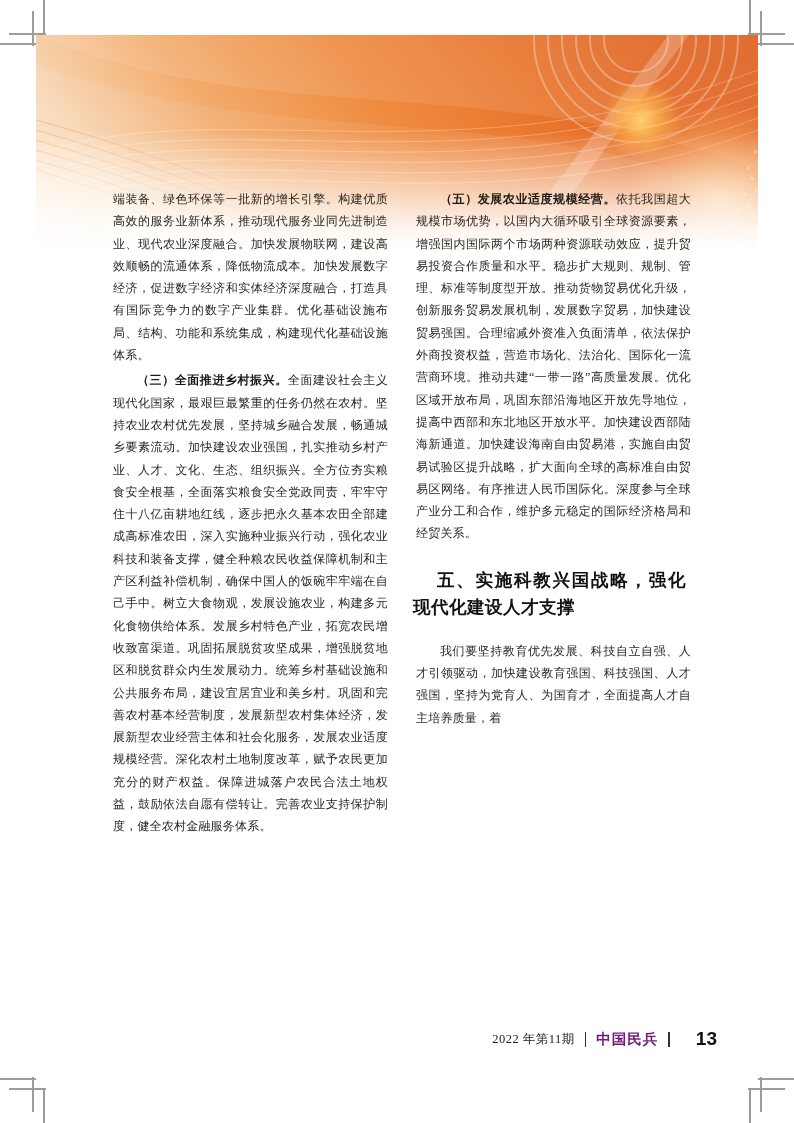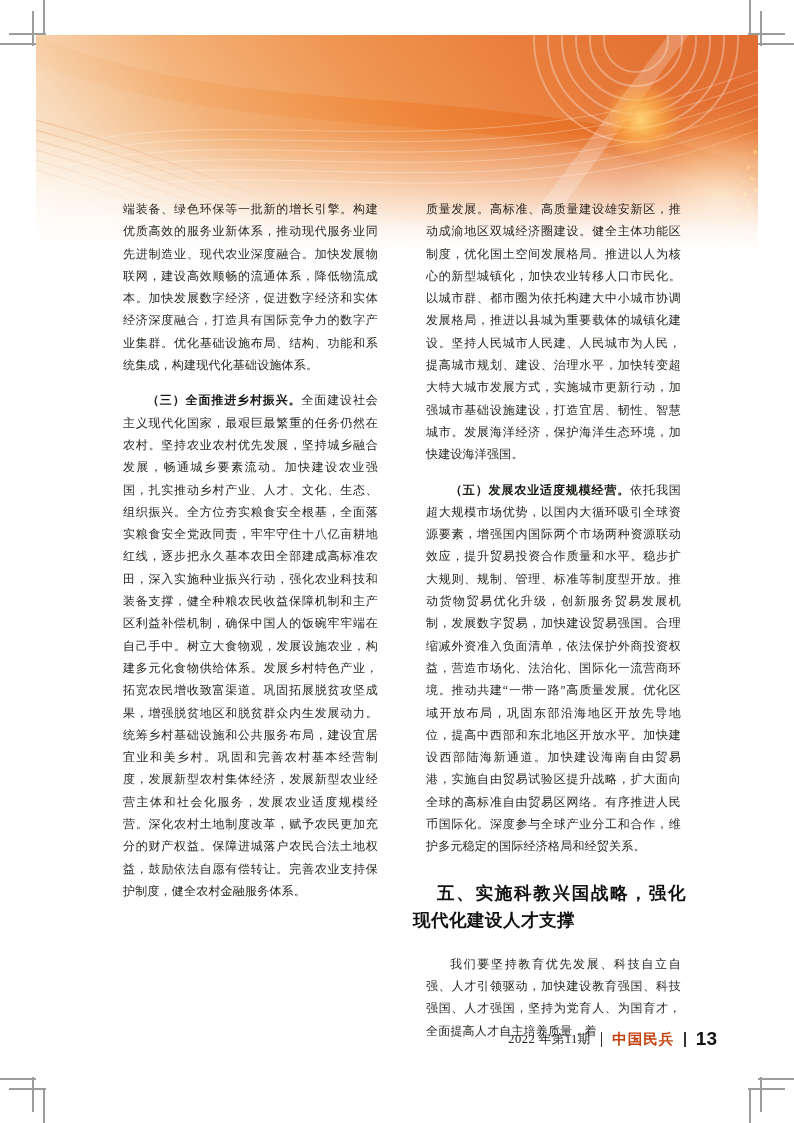--- a/index.html
+++ b/index.html
@@ -96,21 +96,21 @@
     top: 150px;
     width: 281px;
     font-size: 12px;
     line-height: 22.3px;
     color: #2a2723;
     text-align: justify;
     letter-spacing: 0.2px;
   }
   .col1 { left: 74px; }
   .col2 { left: 377px; }
-  .col p { margin: 13px; text-indent: 2em; }
+  .col p { margin: 3px; text-indent: 2em; }
   .col p.noindent { text-indent: 0; }
   .lead {
     font-weight: 700;
     font-family: Liberation Serif, serif;
     color: #1c1a17;
   }
   .section-heading {
     font-family: "Liberation Sans", "DejaVu Sans", sans-serif;
     font-weight: 700;
     font-size: 17.5px;
@@ -139,27 +139,28 @@
   }
   .footer .sep {
     width: 1.5px; height: 15px;
     background: #333;
   }
   .footer .journal {
     font-family: "Liberation Sans", "DejaVu Sans", sans-serif;
     font-weight: 700;
     font-size: 14.5px;
     letter-spacing: 1px;
-    color: #c2410c;
+    color: #701a75;
   }
   .footer .pagenum {
     font-family: "Liberation Sans", "DejaVu Sans", sans-serif;
     font-weight: 600;
     font-size: 19px;
     color: #111;
+    margin-left: 16px;
   }
 </style>
 </head>
 <body>
 
 <div class="cm v tl-v1"></div>
 <div class="cm v2 tl-v2"></div>
 <div class="cm h tl-h1"></div>
 <div class="cm h2 tl-h2"></div>
 <div class="cm v tr-v1"></div>
@@ -218,21 +219,20 @@
     <div class="dots"></div>
     <div class="fadeout"></div>
   </div>
 
   <div class="col col1">
     <p class="noindent"><span>端装备、绿色环保等一批新的增长引擎。构建优质高效的服务业新体系，推动现代服务业同先进制造业、现代农业深度融合。加快发展物联网，建设高效顺畅的流通体系，降低物流成本。加快发展数字经济，促进数字经济和实体经济深度融合，打造具有国际竞争力的数字产业集群。优化基础设施布局、结构、功能和系统集成，构建现代化基础设施体系。</span></p>
     <p><span class="lead">（三）全面推进乡村振兴。</span><span>全面建设社会主义现代化国家，最艰巨最繁重的任务仍然在农村。坚持农业农村优先发展，坚持城乡融合发展，畅通城乡要素流动。加快建设农业强国，扎实推动乡村产业、人才、文化、生态、组织振兴。全方位夯实粮食安全根基，全面落实粮食安全党政同责，牢牢守住十八亿亩耕地红线，逐步把永久基本农田全部建成高标准农田，深入实施种业振兴行动，强化农业科技和装备支撑，健全种粮农民收益保障机制和主产区利益补偿机制，确保中国人的饭碗牢牢端在自己手中。树立大食物观，发展设施农业，构建多元化食物供给体系。发展乡村特色产业，拓宽农民增收致富渠道。巩固拓展脱贫攻坚成果，增强脱贫地区和脱贫群众内生发展动力。统筹乡村基础设施和公共服务布局，建设宜居宜业和美乡村。巩固和完善农村基本经营制度，发展新型农村集体经济，发展新型农业经营主体和社会化服务，发展农业适度规模经营。深化农村土地制度改革，赋予农民更加充分的财产权益。保障进城落户农民合法土地权益，鼓励依法自愿有偿转让。完善农业支持保护制度，健全农村金融服务体系。</span></p>
   </div>
 
   <div class="col col2">
-    <p class="noindent"><span>质量发展。高标准、高质量建设雄安新区，推动成渝地区双城经济圈建设。健全主体功能区制度，优化国土空间发展格局。推进以人为核心的新型城镇化，加快农业转移人口市民化。以城市群、都市圈为依托构建大中小城市协调发展格局，推进以县城为重要载体的城镇化建设。坚持人民城市人民建、人民城市为人民，提高城市规划、建设、治理水平，加快转变超大特大城市发展方式，实施城市更新行动，加强城市基础设施建设，打造宜居、韧性、智慧城市。发展海洋经济，保护海洋生态环境，加快建设海洋强国。</span></p>
     <p><span class="lead">（五）发展农业适度规模经营。</span><span>依托我国超大规模市场优势，以国内大循环吸引全球资源要素，增强国内国际两个市场两种资源联动效应，提升贸易投资合作质量和水平。稳步扩大规则、规制、管理、标准等制度型开放。推动货物贸易优化升级，创新服务贸易发展机制，发展数字贸易，加快建设贸易强国。合理缩减外资准入负面清单，依法保护外商投资权益，营造市场化、法治化、国际化一流营商环境。推动共建“一带一路”高质量发展。优化区域开放布局，巩固东部沿海地区开放先导地位，提高中西部和东北地区开放水平。加快建设西部陆海新通道。加快建设海南自由贸易港，实施自由贸易试验区提升战略，扩大面向全球的高标准自由贸易区网络。有序推进人民币国际化。深度参与全球产业分工和合作，维护多元稳定的国际经济格局和经贸关系。</span></p>
     <h2 class="section-heading">五、实施科教兴国战略，强化现代化建设人才支撑</h2>
     <p><span>我们要坚持教育优先发展、科技自立自强、人才引领驱动，加快建设教育强国、科技强国、人才强国，坚持为党育人、为国育才，全面提高人才自主培养质量，着</span></p>
   </div>
 
   <div class="footer">
     <span class="issue">2022 年第11期</span>
     <span class="sep"></span>
     <span class="journal">中国民兵</span>
     <span class="sep"></span>

